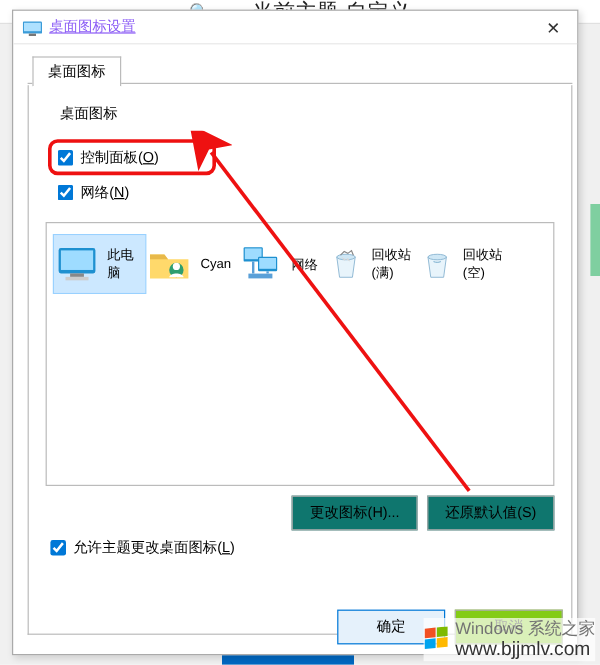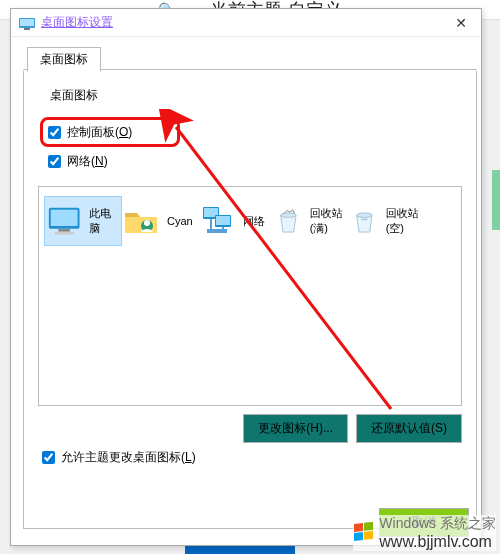--- a/index.html
+++ b/index.html
@@ -262,20 +262,21 @@
         <button class="btn"><span>还原默认值(S)</span></button>
       </div>
 
       <label class="check allow-theme">
         <input type="checkbox" checked="" style="">
         <span><span>允许主题更改桌面图标</span>(<u>L</u>)</span>
       </label>
     </div>
 
     <div class="dlg-footer">
+      <button class="footer-btn">确定</button>
       <button class="footer-btn secondary">取消</button>
     </div>
   </div>
 
   <svg class="arrow" viewBox="0 0 360 310">
     <defs>
       <marker id="ah" markerWidth="12" markerHeight="12" refX="2" refY="6" orient="auto">
         <path d="M0,0 L12,6 L0,12 L3,6 z" fill="#e11"></path>
       </marker>
     </defs>

